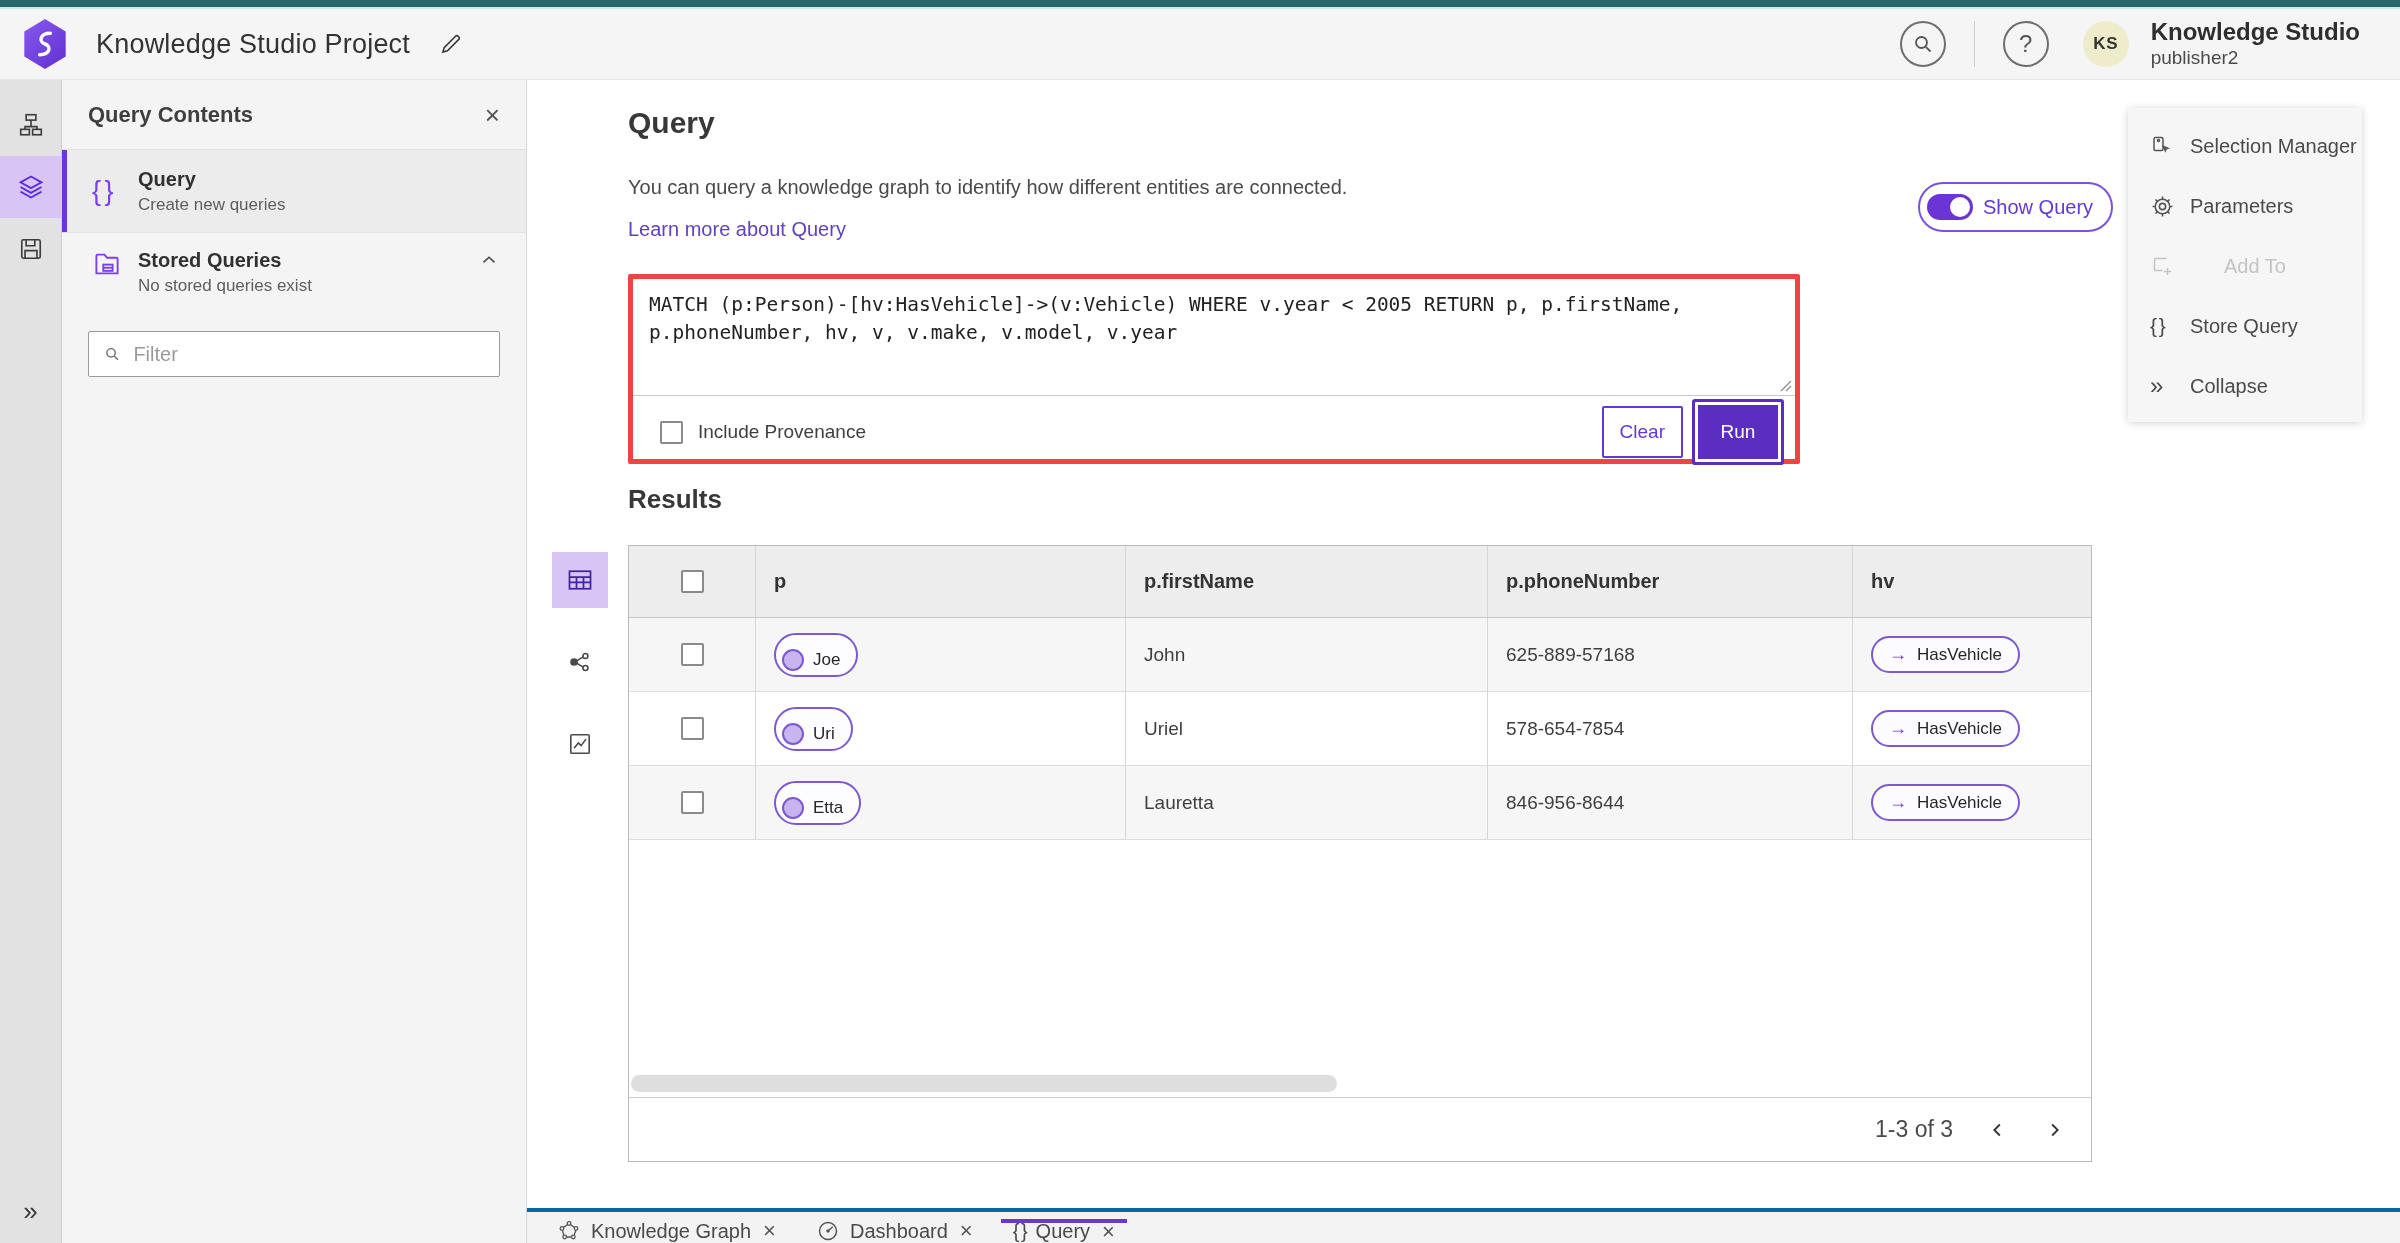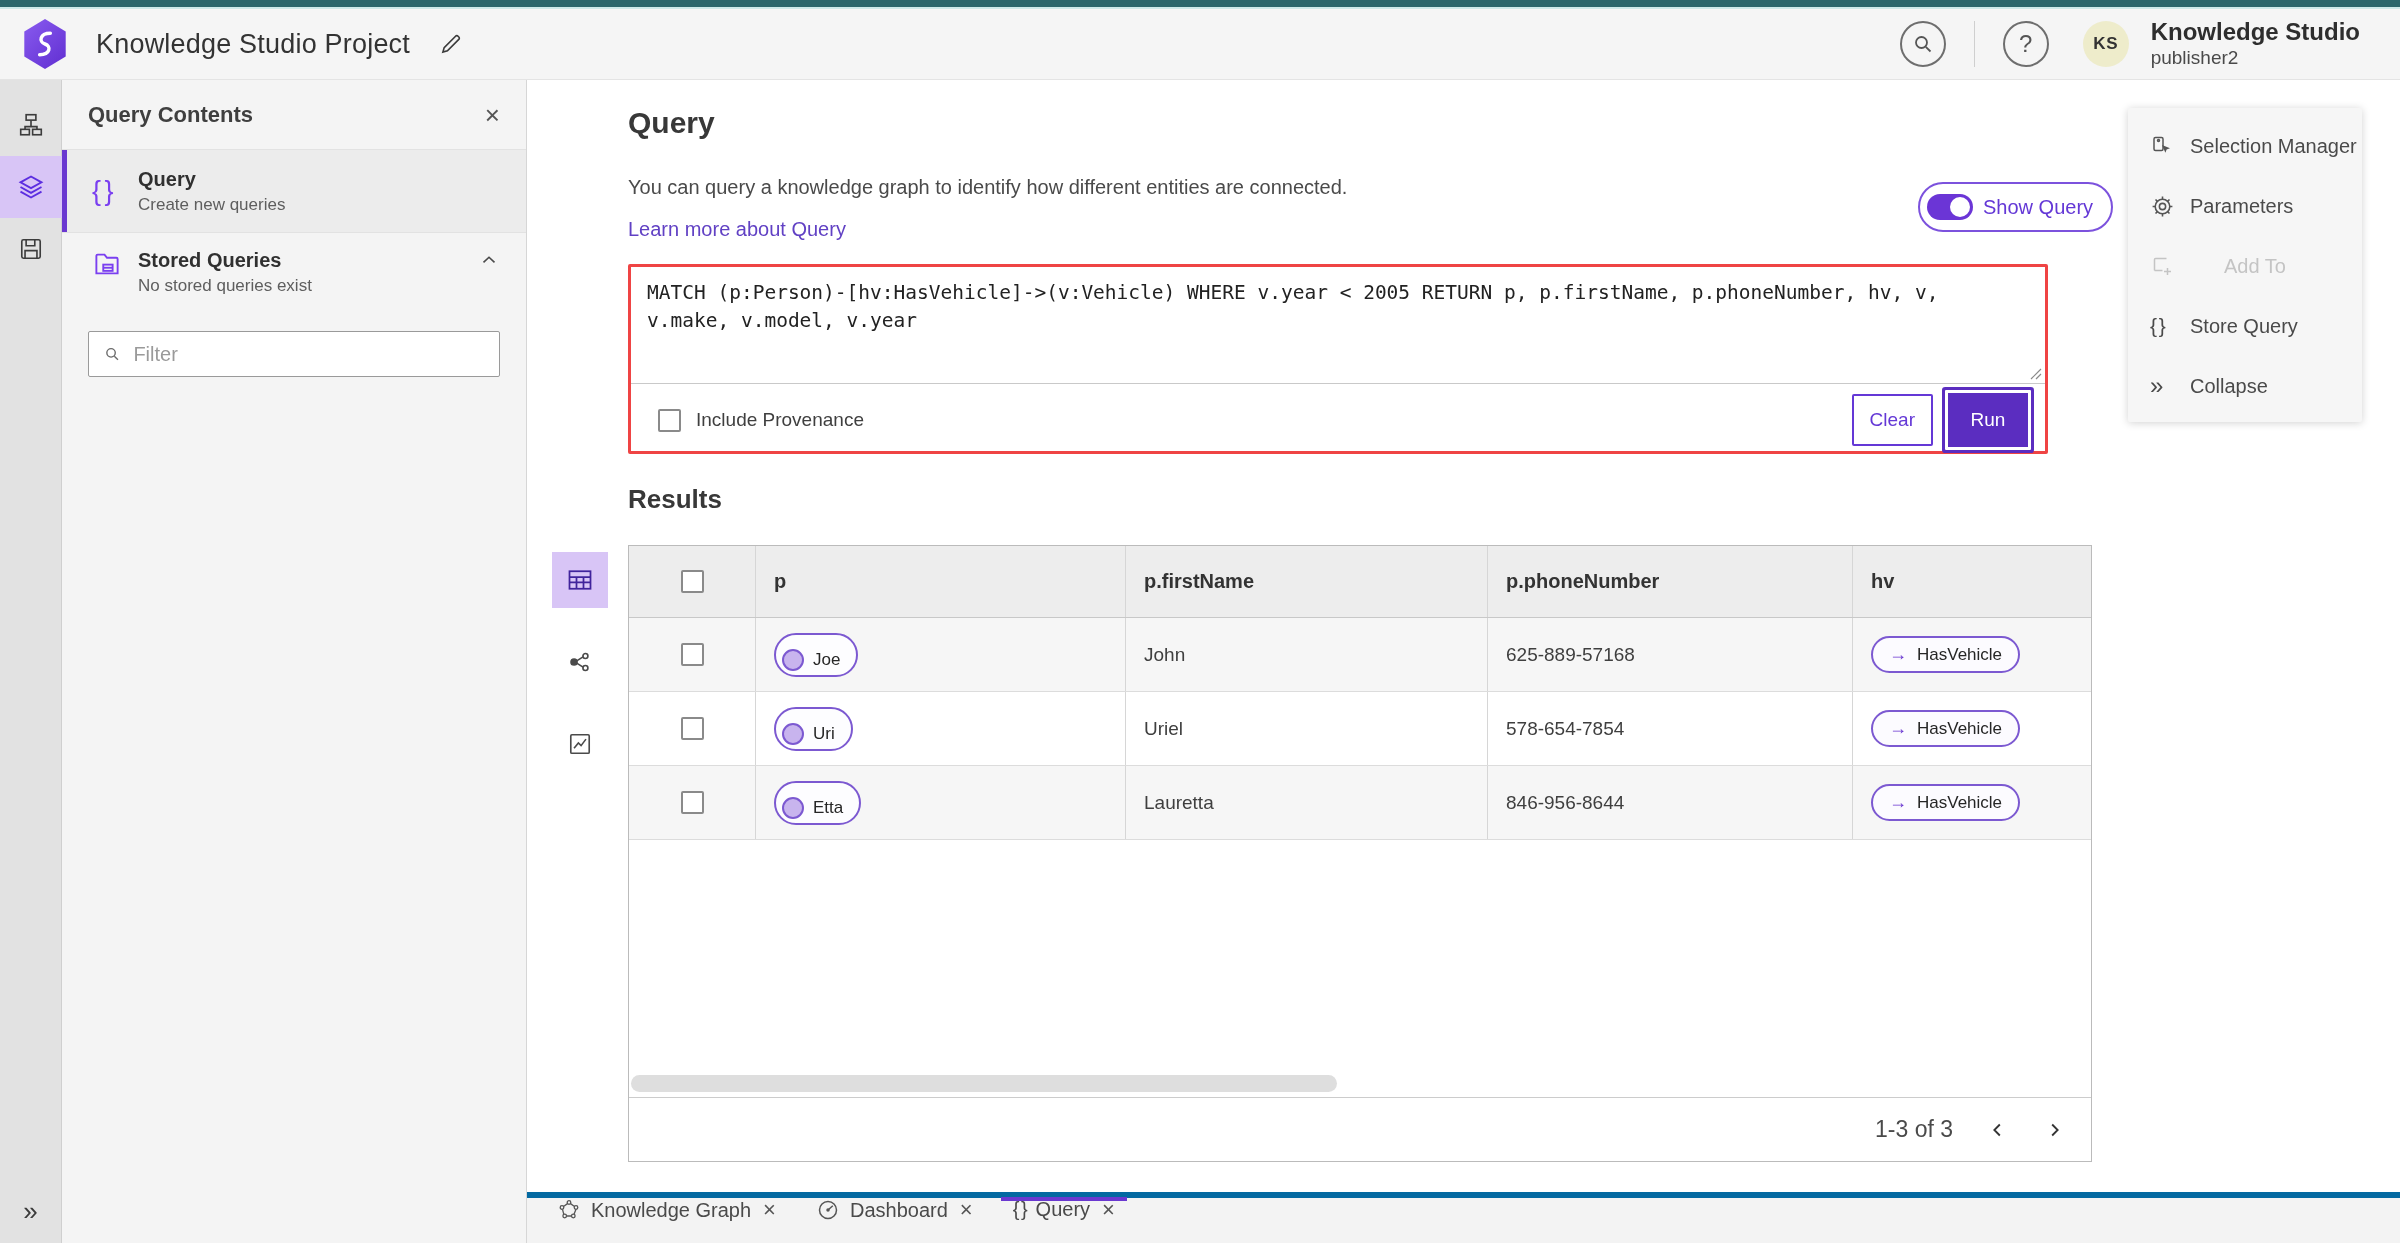--- a/index.html
+++ b/index.html
@@ -62,21 +62,21 @@
   .page-title { position:absolute; left:101px; top:26px; font-size:30px; font-weight:700; color:#383838; }
   .page-desc { position:absolute; left:101px; top:96px; font-size:20px; color:#4a4a4a; }
   .learn-link { position:absolute; left:101px; top:138px; font-size:20px; color:#6141c4; cursor:pointer; }
 
   .show-toggle { position:absolute; left:1391px; top:102px; height:50px; border:2px solid #7c52dd; border-radius:26px;
     display:flex; align-items:center; padding:0 18px 0 7px; cursor:pointer; background:#fff; }
   .toggle-track { width:46px; height:26px; border-radius:14px; background:#6b35d6; position:relative; margin-right:10px; }
   .toggle-knob { position:absolute; right:3px; top:3px; width:20px; height:20px; border-radius:50%; background:#fff; }
   .show-toggle .lbl { font-size:20px; color:#6438d6; }
 
-  .editor { position:absolute; left:101px; top:184px; width:1420px; height:190px; border:3px solid #ef4444; border-radius:2px; background:#fff; }
+  .editor { position:absolute; left:101px; top:194px; width:1172px; height:190px; border:5px solid #ef4444; border-radius:2px; background:#fff; }
   .code-area { position:relative; height:117px; padding:12px 16px; border-bottom:1px solid #c9c9c9; }
   .code-text { font-family:"DejaVu Sans Mono","Liberation Mono",monospace; font-size:19.5px; color:#222;
     line-height:1.45; white-space:pre-wrap; word-break:break-word; }
   .resize-handle { position:absolute; right:3px; bottom:3px; }
   .editor-bar { height:72px; display:flex; align-items:center; padding:0 10px 0 27px; }
   .cb { width:23px; height:23px; background:#fff; border:2px solid #8a8a8a; border-radius:2px; flex:0 0 auto; cursor:pointer; }
   .prov-lbl { font-size:19px; color:#3f3f3f; margin-left:15px; }
   .btn-clear { margin-left:auto; height:52px; min-width:76px; padding:0 16px; background:#fff; border:2px solid #6438d6;
     border-radius:2px; color:#6438d6; font-size:19px; font-family:"Liberation Sans",sans-serif; cursor:pointer; }
   .btn-run { margin-left:12px; height:60px; min-width:86px; padding:0 18px; background:#5b2dc0; border:3px solid #fff;
@@ -119,22 +119,22 @@
     box-shadow:0 1px 8px rgba(0,0,0,.18); border-radius:2px; padding:8px 0; }
   .action-row { height:60px; display:flex; align-items:center; padding-left:22px; cursor:pointer; color:#4a4a4a; }
   .action-row .ic { width:40px; flex:0 0 auto; display:flex; align-items:center; color:#555; }
   .action-row .lbl { font-size:20px; }
   .action-row.disabled { color:#c4c4c4; cursor:default;gap:34px; }
   .action-row.disabled .ic { color:#c4c4c4; }
   .braces-sm { font-size:21px; letter-spacing:-2px; color:#4a4a4a; }
   .collapse-glyph { font-size:24px; color:#4a4a4a; }
 
   
-  .tabbar { position:absolute; left:527px; bottom:0; width:1873px; height:51px; background:#f3f3f3;
-    border-top:6px solid #0369a1; display:flex; align-items:flex-start; padding-left:18px; }
+  .tabbar { position:absolute; left:527px; bottom:0; width:1873px; height:35px; background:#f3f3f3;
+    border-top:4px solid #0369a1; display:flex; align-items:flex-end; padding-left:18px; }
   .tab { position:relative; display:flex; align-items:center; padding:0 12px; margin-right:16px; cursor:pointer; }
   .tab .ic { display:flex; align-items:center; color:#555; margin-right:10px; }
   .tab .lbl { font-size:20px; color:#4a4a4a; }
   .tab .close { font-size:22px; color:#555; margin-left:12px; line-height:1; }
   .tab.active::before { content:''; position:absolute; top:-1px; left:0; right:0; height:4px; background:#6a38d0; }
   .tab-braces { font-size:20px; letter-spacing:-2px; color:#4a4a4a; }
 </style>
 </head>
 <body>
 

